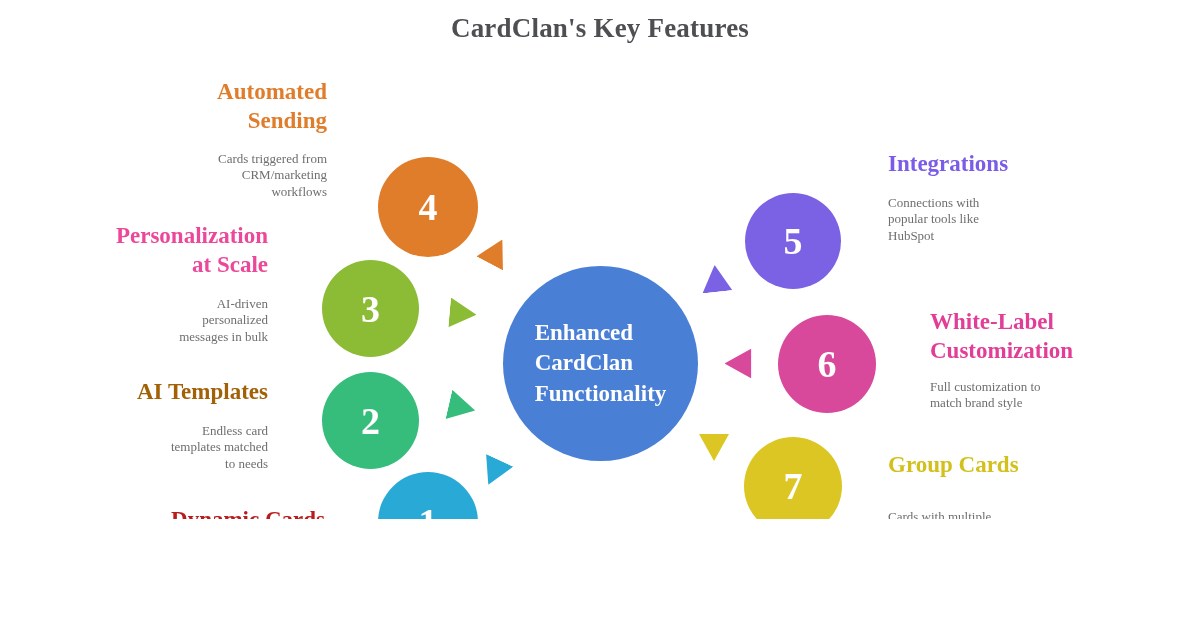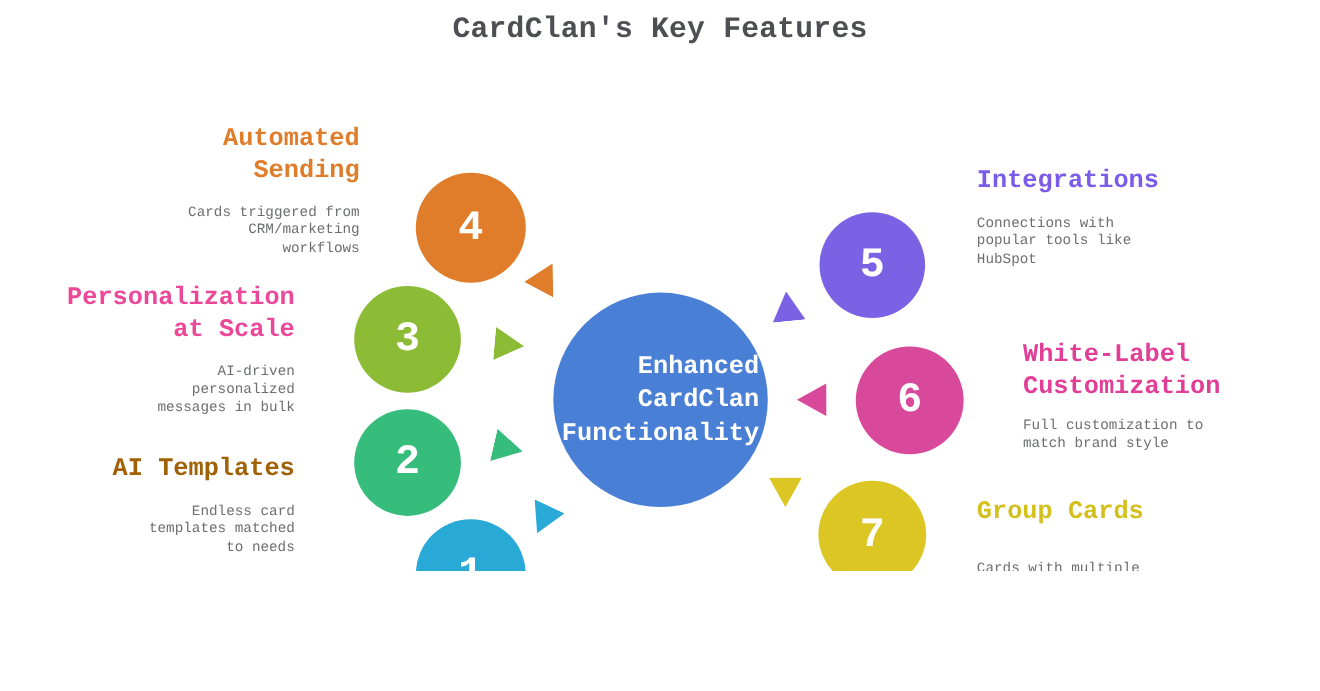--- a/index.html
+++ b/index.html
@@ -1,21 +1,21 @@
 <!DOCTYPE html>
 <html><head>
 <meta charset="utf-8">
 <style>
   html, body { margin: 0; padding: 0; background: #ffffff; }
   .canvas {
     position: relative;
     width: 1200px;
     height: 519px;
     background: #ffffff;
-    font-family: Liberation Mono, monospace;
+    font-family: Liberation Serif, serif;
     overflow: hidden;
   }
   .title {
     position: absolute;
     top: 13px;
     left: 0;
     width: 100%;
     text-align: center;
     font-size: 27px;
     font-weight: bold;
@@ -30,21 +30,21 @@
     justify-content: center;
     color: #ffffff;
     font-weight: bold;
   }
   .num { font-size: 38px; }
   .center-circle {
     left: 503px; top: 266px; width: 195px; height: 195px;
     background: #4a7fd6;
     font-size: 23px;
     line-height: 1.32;
-    text-align: right;
+    text-align: left;
     white-space: pre-line;
   }
   .c1 { left: 378px; top: 472px; width: 100px; height: 100px; background: #29a9d6; }
   .c2 { left: 322px; top: 372px; width: 97px;  height: 97px;  background: #36bd7c; }
   .c3 { left: 322px; top: 260px; width: 97px;  height: 97px;  background: #8cbb35; }
   .c4 { left: 378px; top: 157px; width: 100px; height: 100px; background: #e07d2b; }
   .c5 { left: 745px; top: 193px; width: 96px;  height: 96px;  background: #7b61e3; }
   .c6 { left: 778px; top: 315px; width: 98px;  height: 98px;  background: #d8489b; }
   .c7 { left: 744px; top: 437px; width: 98px;  height: 98px;  background: #dcc623; }
 
@@ -70,21 +70,21 @@
     white-space: pre-line;
   }
   .desc {
     position: absolute;
     margin: 0;
     font-size: 13px;
     line-height: 1.25;
     color: #6d6e70;
     white-space: pre-line;
   }
-  .align-r { text-align: right; margin-top: 34px; }
+  .align-r { text-align: right; }
 
   .h1t { right: 875px; top: 506px; color: #b91c1c; text-align: right; }
   .d1t { right: 875px; top: 551px; }
   .h2t { right: 932px; top: 378px; color: #a16207; }
   .d2t { right: 932px; top: 423px; }
   .h3t { right: 932px; top: 222px; color: #ec4899; }
   .d3t { right: 932px; top: 296px; }
   .h4t { right: 873px; top: 78px;  color: #e07d2b; }
   .d4t { right: 873px; top: 151px; }
   .h5t { left: 888px; top: 150px; color: #7b5ce8; }

